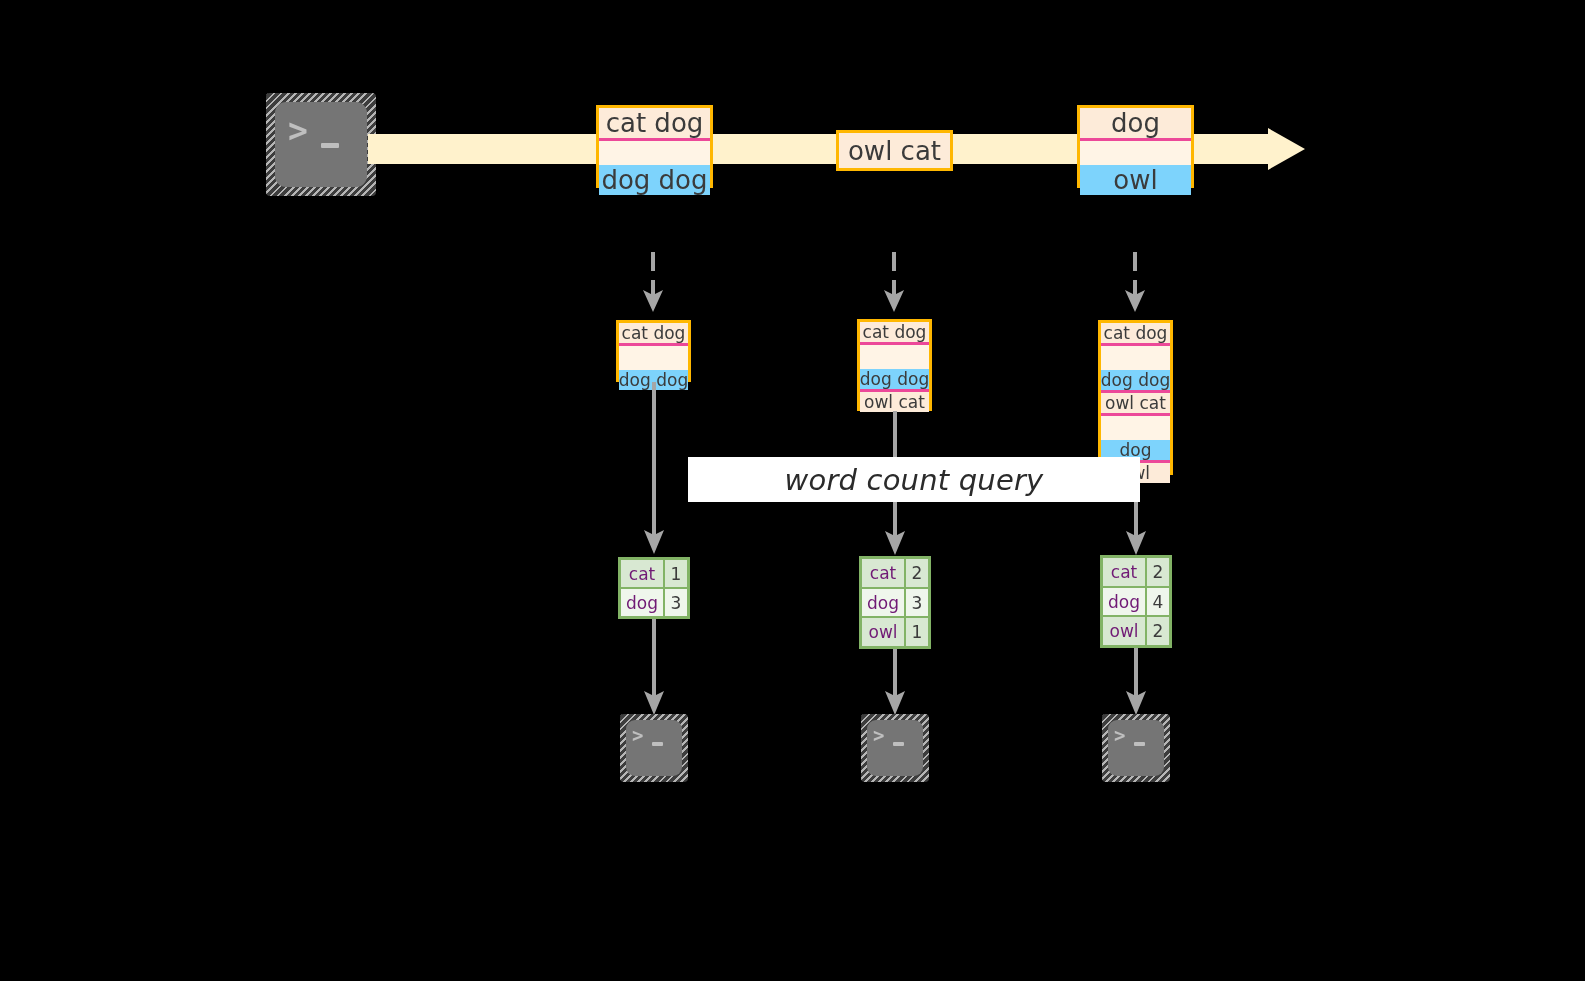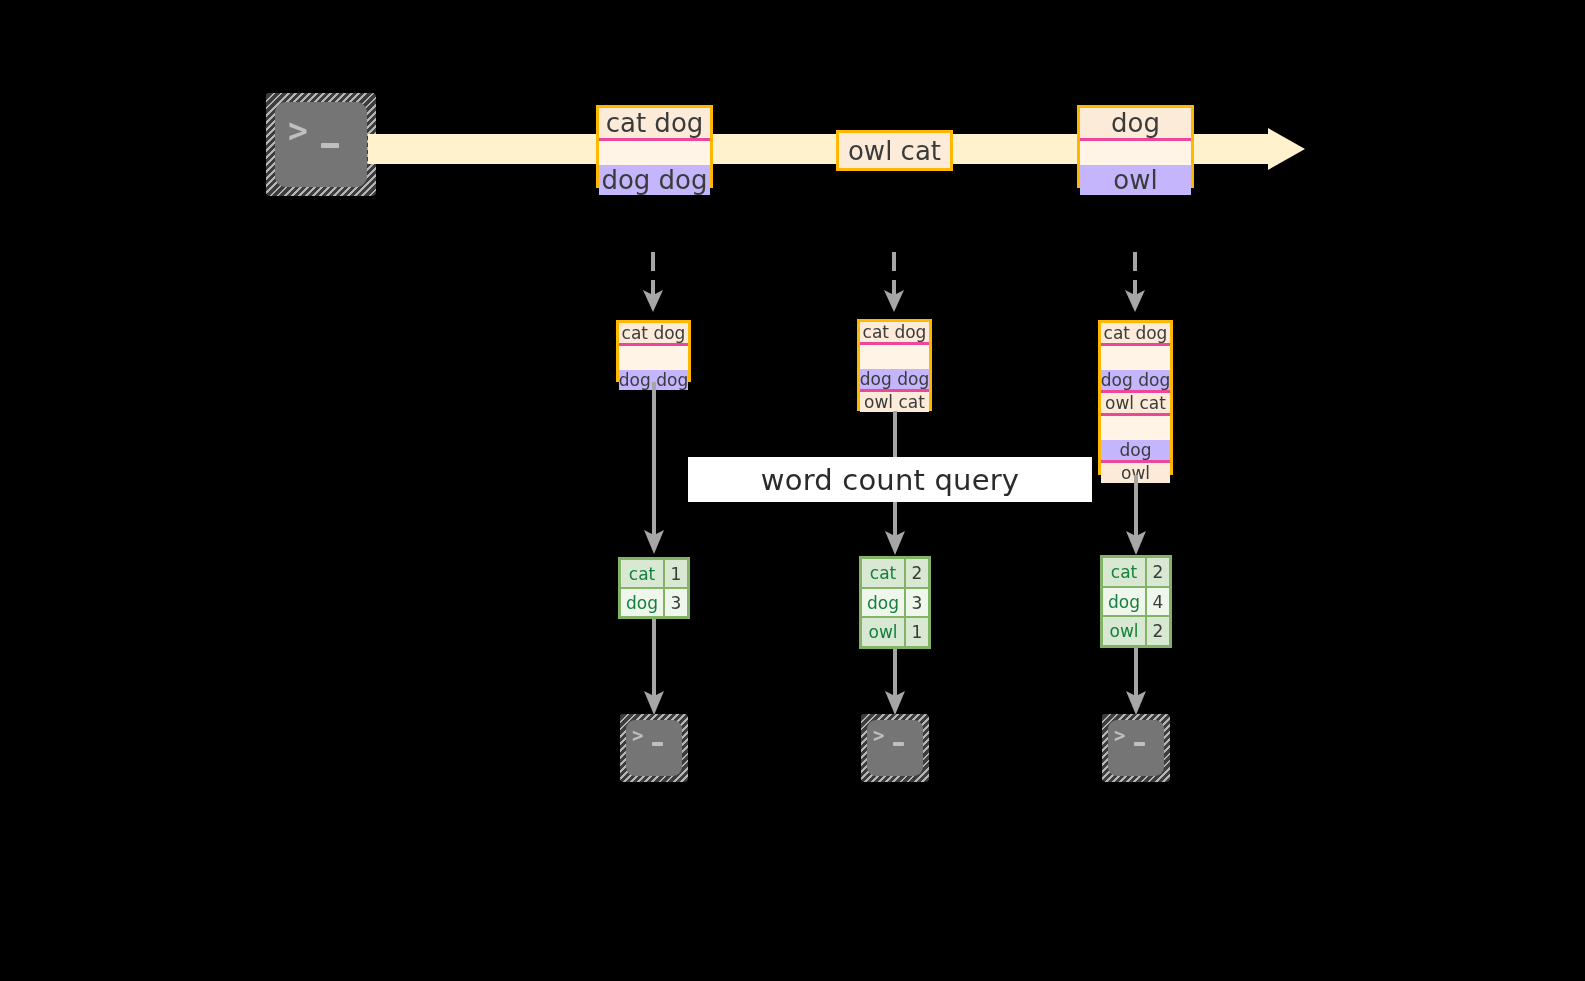--- a/index.html
+++ b/index.html
@@ -66,21 +66,21 @@
     flex:1 1 auto;
     display:flex;
     align-items:center;
     justify-content:center;
     color:#3b3b3b;
     white-space:nowrap;
     background:#FDEBD9;
     border-bottom:3px solid #ec4899;
   }
   .rec .cell:last-child{border-bottom:none;}
-  .rec .cell.alt{background:#c4b5fd;margin-top:24px;}
+  .rec .cell.alt{background:#7dd3fc;margin-top:24px;}
 
   
   .rec.big{border-width:3px;}
   .rec.big .cell{font-size:26px;}
 
   
   .rec.sm .cell{font-size:17px;}
 
   
   .tbl{
@@ -95,21 +95,21 @@
     display:flex;
     flex:1 1 auto;
     border-bottom:2px solid #82B366;
   }
   .tbl .trow:last-child{border-bottom:none;}
   .tbl .trow .w{
     box-sizing:border-box;
     width:44px;
     border-right:2px solid #82B366;
     display:flex;align-items:center;justify-content:center;
-    font-size:17px;color:#15803d;
+    font-size:17px;color:#701a75;
     background:#D8E8D2;
   }
   .tbl .trow .c{
     box-sizing:border-box;
     flex:1 1 auto;
     display:flex;align-items:center;justify-content:center;
     font-size:17px;color:#3b3b3b;
     background:#D8E8D2;
   }
   .tbl .trow.alt .w,.tbl .trow.alt .c{background:#EFF6EC;}
@@ -216,21 +216,21 @@
     </svg>
   </div>
 
   <div class="conn" style="left:1123px;top:475px;width:26px;height:82px;">
     <svg width="26" height="82" viewBox="0 0 26 82">
       <line x1="13" y1="0" x2="13" y2="62" stroke="#A6A6A6" stroke-width="4"></line>
       <path d="M13 80 L3 56 L13 61 L23 56 Z" fill="#A6A6A6"></path>
     </svg>
   </div>
 
-  <div class="qlabel" style="left:688px;top:457px;width:404px;height:45px;">
+  <div class="qlabel" style="left:688px;top:457px;width:452px;height:45px;font-style:italic;">
     <span>word count query</span>
   </div>
 
   <div class="tbl" style="left:618px;top:557px;width:72px;height:62px;">
     <div class="trow">
       <div class="w">cat</div>
       <div class="c">1</div>
     </div>
     <div class="trow alt">
       <div class="w">dog</div>

